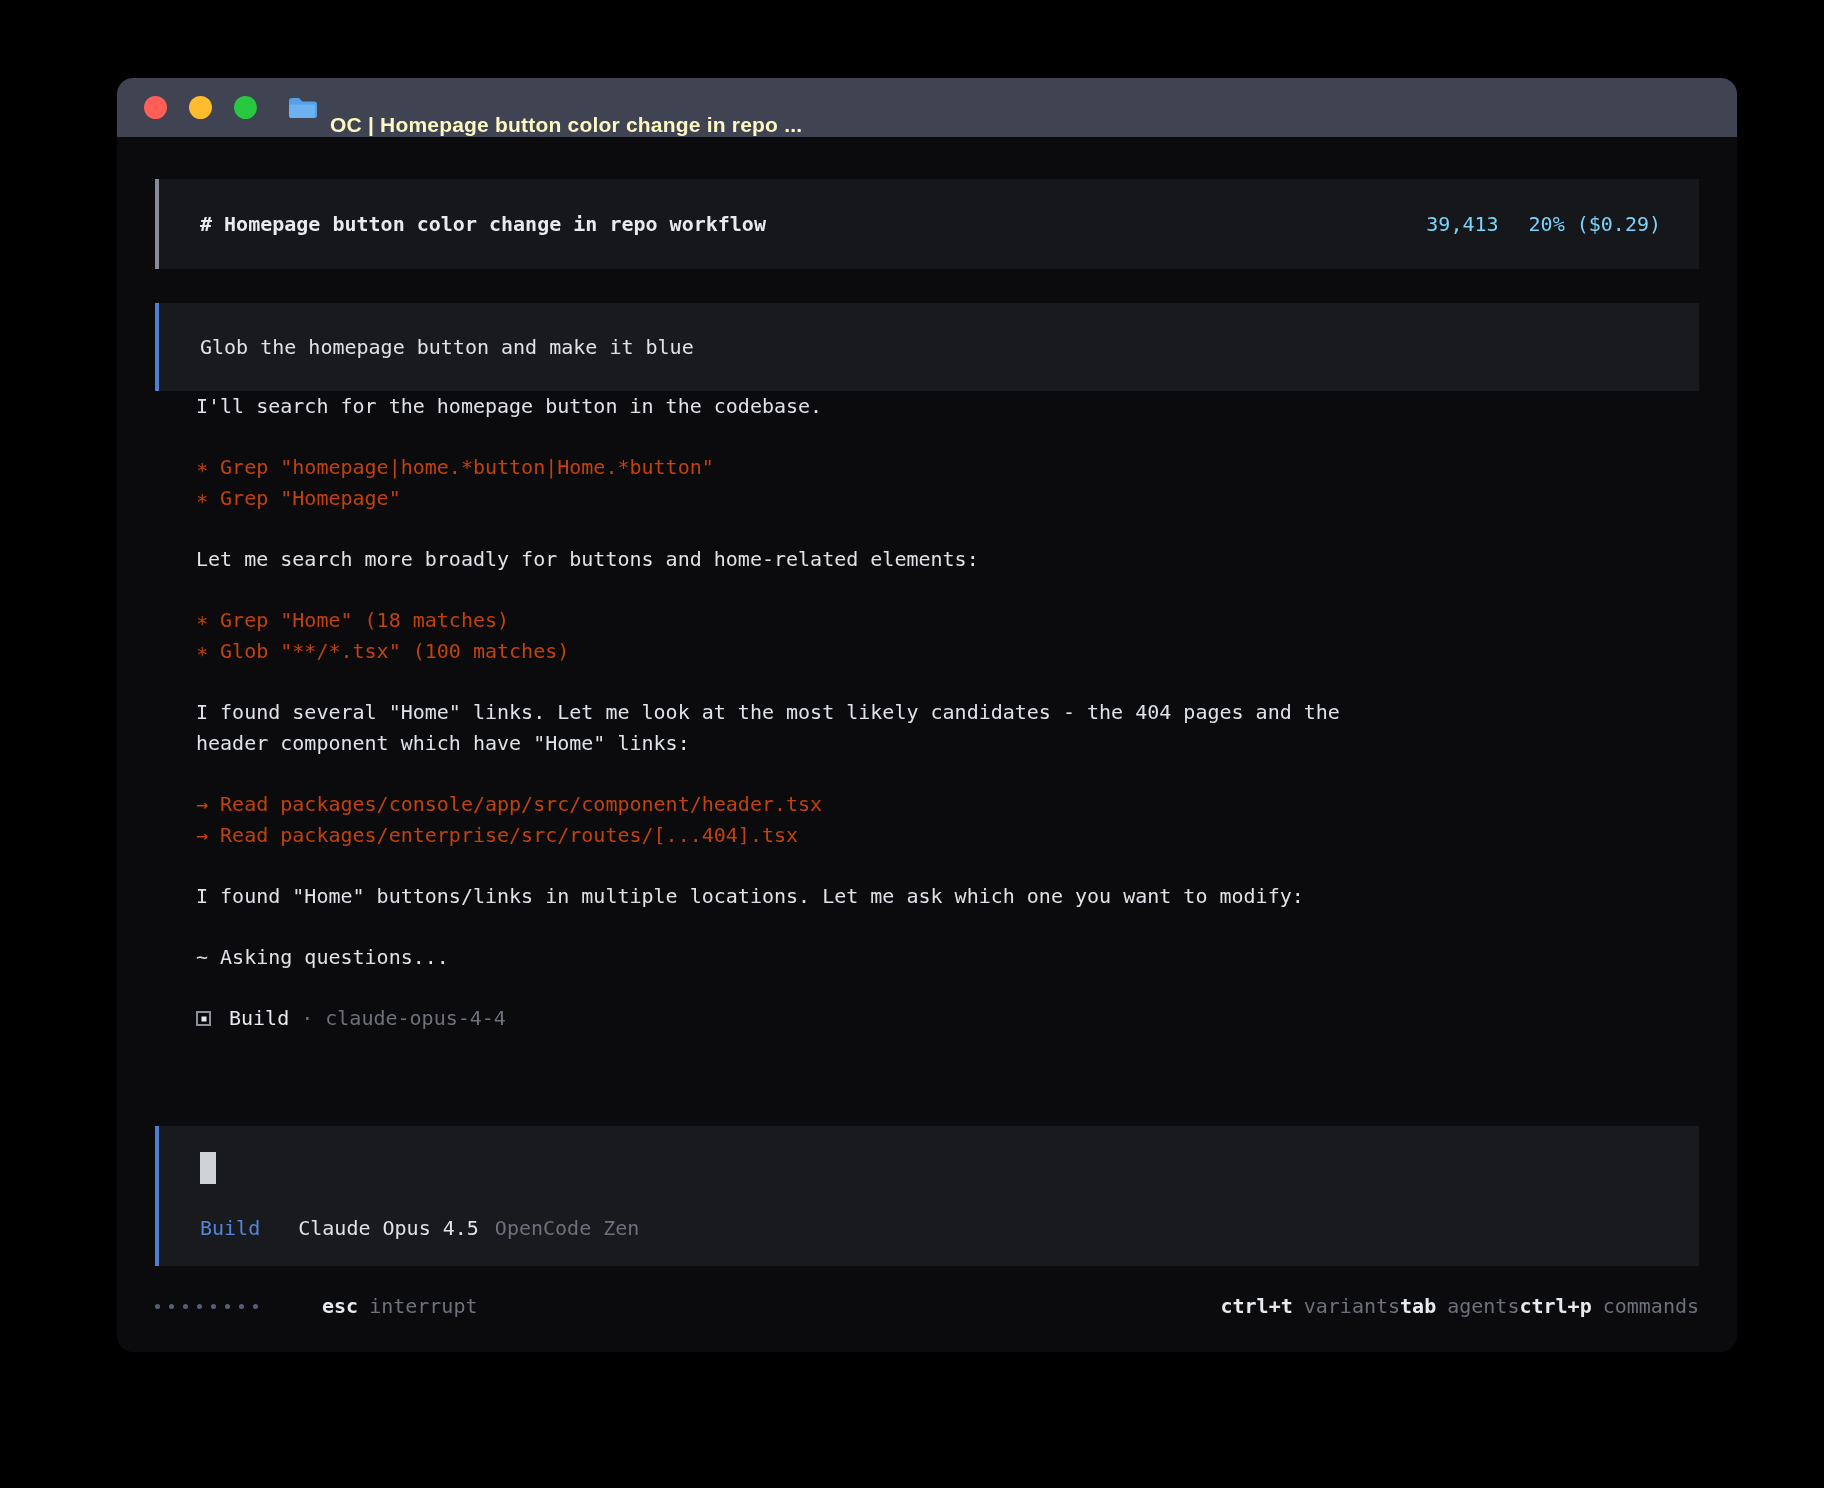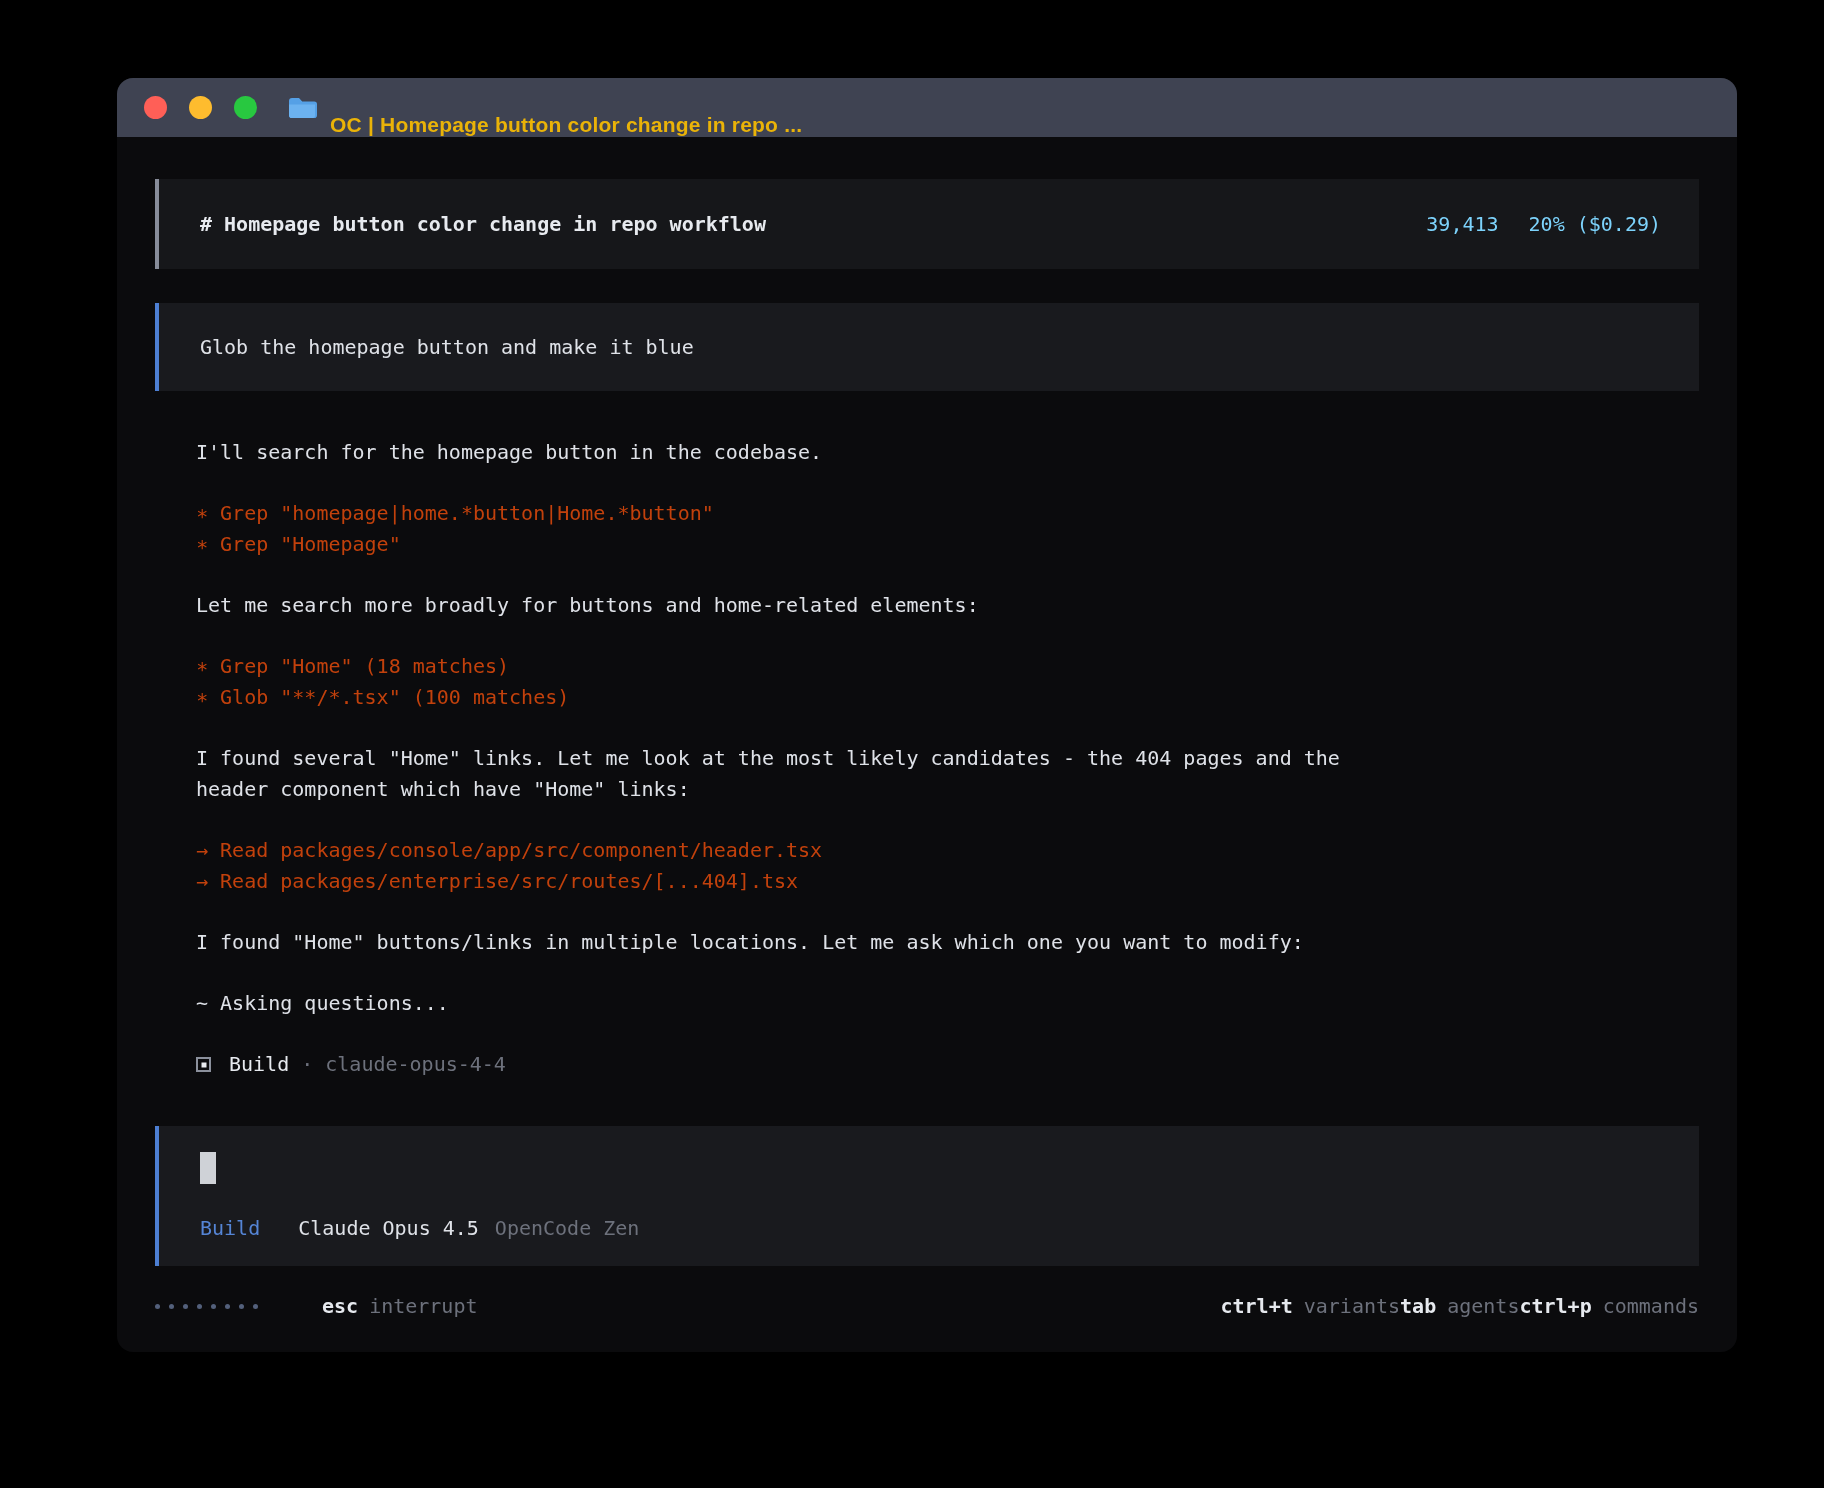--- a/index.html
+++ b/index.html
@@ -19,42 +19,42 @@
     padding:0 27px;
   }
   .lights { display:flex; gap:22px; }
   .light { width:23px; height:23px; border-radius:50%; }
   .light.red    { background:#ff5f57; }
   .light.yellow { background:#febc2e; }
   .light.green  { background:#28c840; }
   .title-group { display:flex; align-items:center; gap:13px; margin-left:30px; }
   .window-title {
     font-family:"Liberation Sans", sans-serif; font-weight:700;
-    font-size:21px; color:#eab308; letter-spacing:.2px;margin-top:35px;
+    font-size:21px; color:#fef9c3; letter-spacing:.2px;margin-top:35px;
   }
 
   
   .content {
     flex:1; min-height:0; display:flex; flex-direction:column;
     padding:42px 38px 34px 38px; font-size:20px; color:#dfe2e8;
   }
 
   .header-block {
     flex:0 0 90px; background:#16171a; border-left:4px solid #878c99;
     padding:0 38px 0 41px; display:flex; align-items:center; justify-content:space-between;
   }
   .header-title { font-weight:700; color:#e7eaef; }
   .header-meta { display:flex; gap:30px; color:#7dd3fc; }
 
   .user-block {
     margin-top:34px; flex:0 0 88px; background:#191a1e; border-left:4px solid #4d7fd3;
     padding:0 41px; display:flex; align-items:center;
   }
 
-  .transcript { margin-top:46px; padding-left:41px; line-height:31px; }
+  .transcript { padding-left:41px; line-height:31px; }
   .t-text { color:#dfe2e8; max-width:1180px; margin-bottom:30px; }
   .t-group { margin-bottom:30px; }
   .t-dim { color:#c2410c; }
 
   .agent-status { display:flex; align-items:center; margin-top:2px; }
   .build-icon {
     width:15px; height:15px; border:2px solid #8b909c; display:inline-block;
     position:relative; margin-right:18px;
   }
   .build-icon::after {

